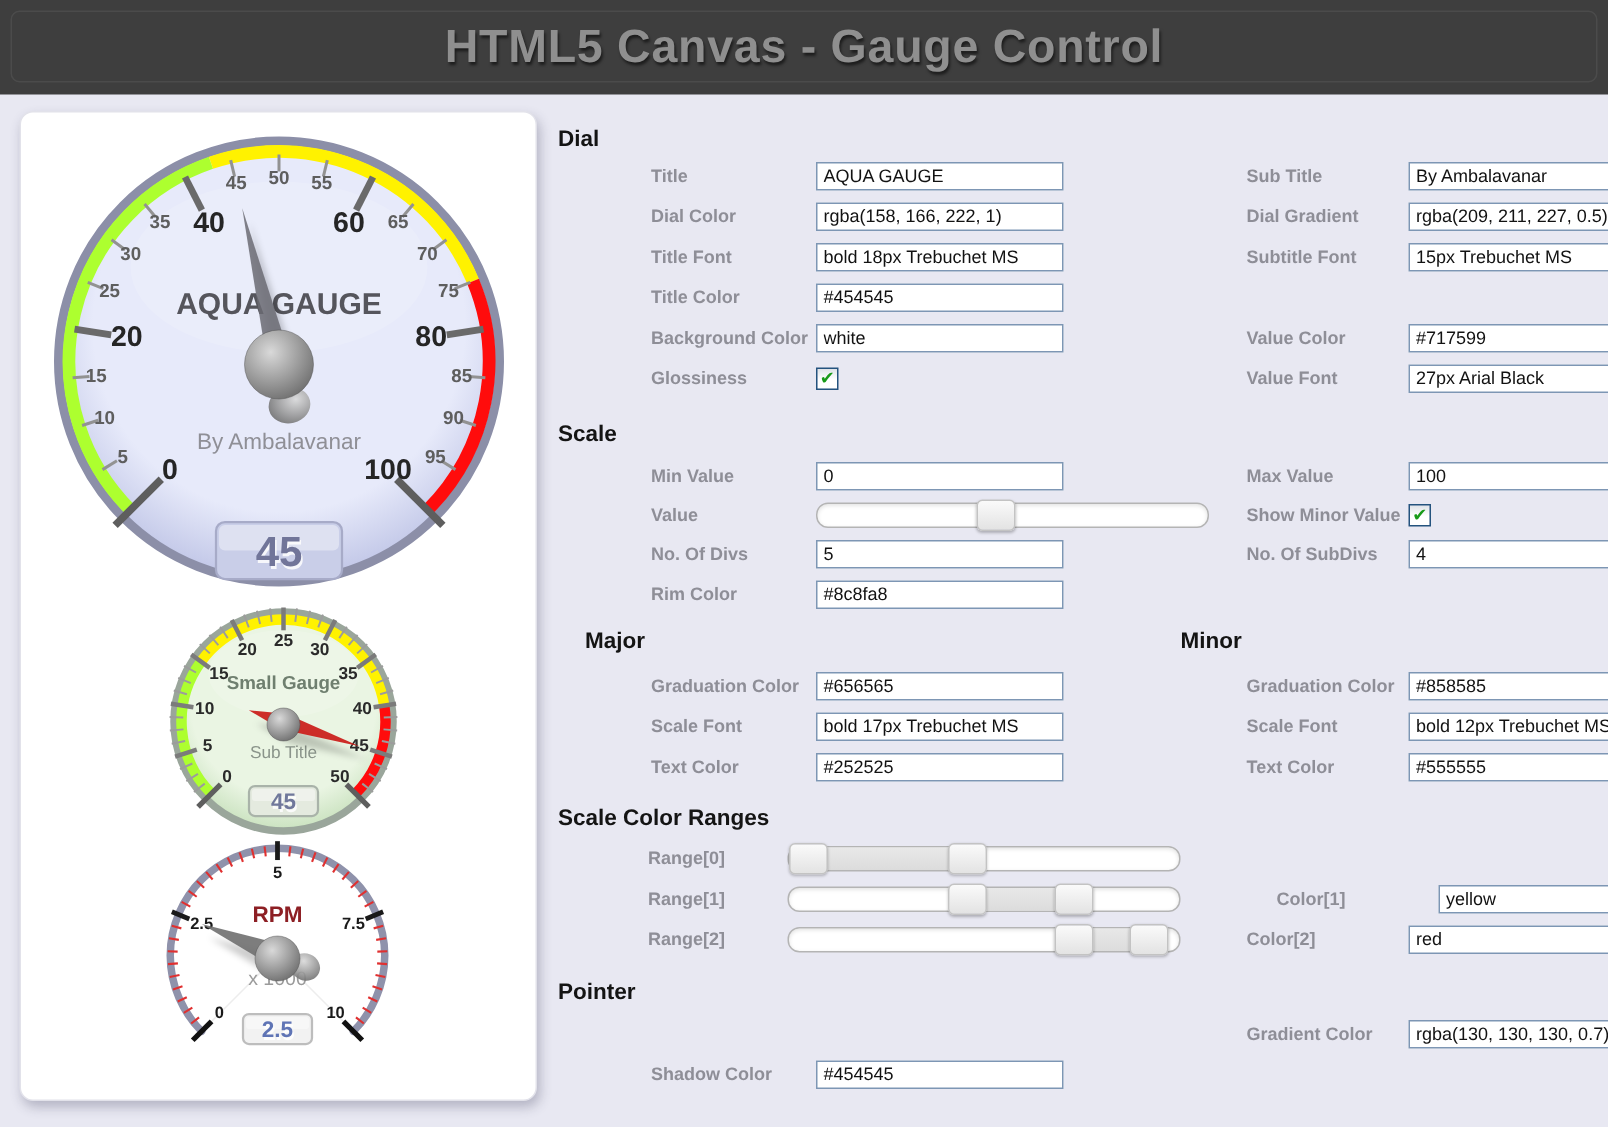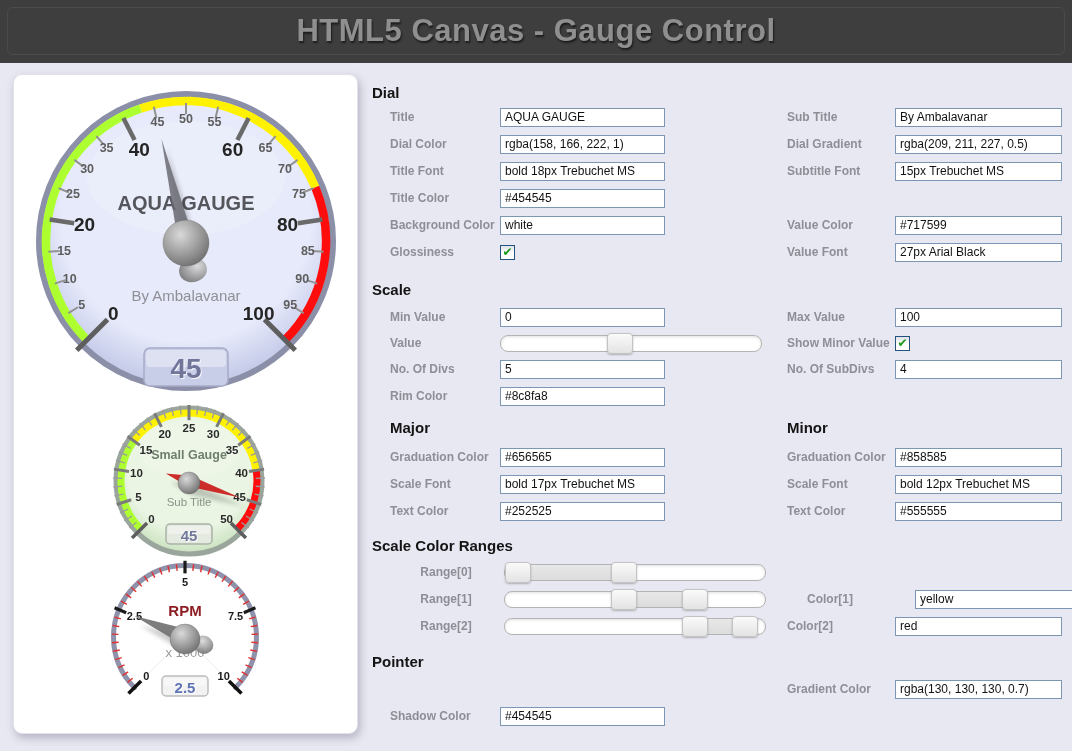--- a/index.html
+++ b/index.html
@@ -7,24 +7,24 @@
   .page{position:relative;width:1072px;height:751px;}
   
   .header{position:absolute;left:0;top:0;width:1072px;height:63px;background:#3e3e3e;}
   .header-frame{position:absolute;left:7px;top:7px;right:7px;bottom:8px;border:1px solid rgba(255,255,255,0.07);border-radius:6px;}
   .header-title{position:absolute;width:100%;text-align:center;line-height:62px;font-size:31px;font-weight:bold;color:#8f8f8f;text-shadow:1px 2px 2px rgba(0,0,0,0.55);letter-spacing:0.5px;}
   
   .gauge-panel{position:absolute;left:13px;top:74px;width:343px;height:658px;background:#fff;border:1px solid #e2e2ea;border-radius:9px;box-shadow:2px 4px 8px rgba(60,60,90,0.30);}
   
   .form{position:absolute;left:372px;top:0;width:695px;height:751px;}
   .h{position:absolute;font-size:15px;font-weight:bold;color:#141414;white-space:nowrap;}
-  .row{position:absolute;display:flex;align-items:center;height:20px;white-space:nowrap;}
+  .row{position:absolute;display:flex;align-items:center;height:20px;white-space:nowrap;margin-left:44px;}
   .lbl{display:inline-block;width:110px;font-size:12px;font-weight:bold;color:#8e8e97;flex:0 0 auto;}
   .row.rcol .lbl{width:108px;}
-  .row.rng .lbl{width:116px;text-align:center;}
+  .row.rng .lbl{width:93px;}
   .ipt{width:155px;height:17px;border:1px solid #7d96b4;font-size:12px;padding:0 4px;color:#121212;background:#fff;font-family:"Liberation Sans","DejaVu Sans",sans-serif;flex:0 0 auto;}
   .row.rcol .ipt{width:157px;}
   .cb{width:13px;height:13px;border:1px solid #24537e;background:linear-gradient(#dfe3e8,#ffffff 55%);display:flex;align-items:center;justify-content:center;font-size:12px;line-height:12px;font-weight:bold;color:#189a18;flex:0 0 auto;}
   
   .slider{position:relative;width:260px;height:15px;background:#fff;border:1px solid #b4b4b4;border-radius:8px;box-shadow:inset 0 1px 3px rgba(0,0,0,0.12);flex:0 0 auto;}
   .slider-fill{position:absolute;top:0;height:100%;background:linear-gradient(#e8e8e8,#dcdcdc);}
   .slider-handle{position:absolute;top:-3px;width:24px;height:19px;background:linear-gradient(#fafafa,#e3e3e3);border:1px solid #c3c3c3;border-radius:4px;box-shadow:0 1px 2px rgba(0,0,0,0.25);}
 </style>
 </head>
 <body>

